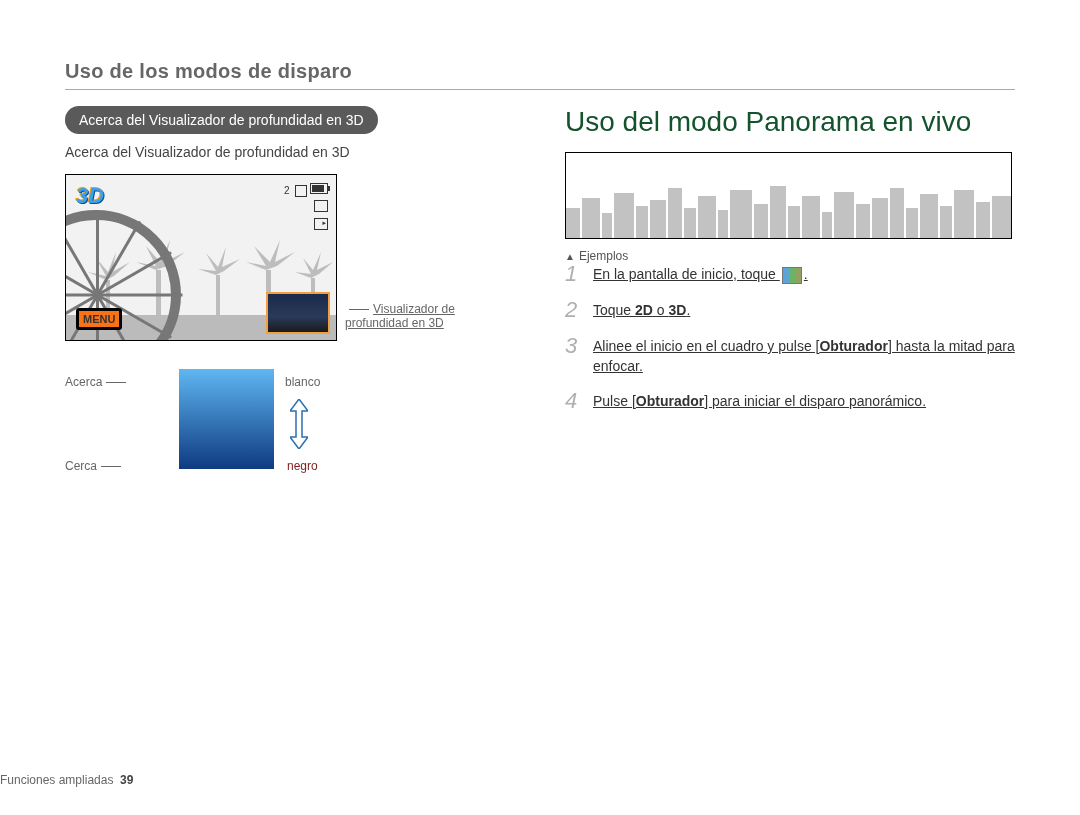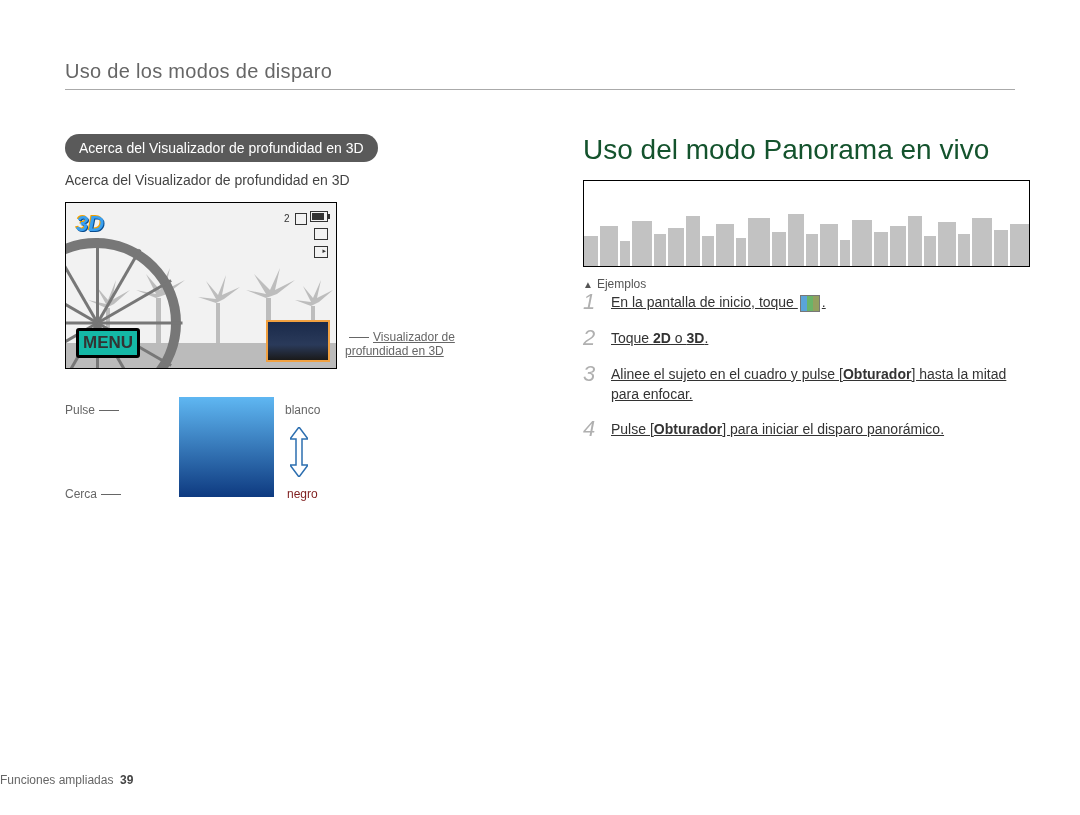--- a/index.html
+++ b/index.html
@@ -15,30 +15,30 @@
   }
   .page {
     padding: 60px 65px 40px 65px;
     box-sizing: border-box;
     width: 100%;
     height: 100%;
     position: relative;
   }
   .page-header {
     font-size: 20px;
-    font-weight: 400;
+    font-weight: 700;
     color: #666;
     border-bottom: 1px solid #aaa;
     padding-bottom: 6px;
-    margin-bottom: 44px;
+    margin-bottom: 16px;
     letter-spacing: 0.3px;
   }
   .columns {
     display: flex;
-    gap: 78px;
+    gap: 60px;
   }
   .col-left { width: 440px; }
   .col-right { width: 450px; }
 
   .pill {
     display: inline-block;
     background: #5a5a5a;
     color: #fff;
     font-size: 14px;
     padding: 6px 14px;
@@ -65,22 +65,22 @@
     position:absolute; left:-55px; bottom:-40px; width:170px; height:170px;
     border: 10px solid #777; border-radius: 50%; box-sizing:border-box;
   }
   .spoke { position:absolute; left:50%; top:50%; width:3px; height:85px; background:#777; transform-origin: top center;}
   .grass { position:absolute; left:0; right:0; bottom:0; height:25px; background:#bbb; }
   .logo3d {
     position:absolute; left:10px; top:8px; font-weight:900; font-style:italic;
     font-size:22px; color:#3aa0f0; text-shadow: 1px 1px 0 #0a4d8f, -1px -1px 0 #f0a000;
   }
   .menu-badge {
-    position:absolute; left:10px; bottom:10px; background:#14b8a6; border:3px solid #000;
-    font-size:17px; font-weight:bold; padding:2px 4px; border-radius:3px;
+    position:absolute; left:10px; bottom:10px; background:#f97316; border:3px solid #000;
+    font-size:11px; font-weight:bold; padding:2px 4px; border-radius:3px;
   }
   .pip {
     position:absolute; right:6px; bottom:6px; width:60px; height:38px; border:2px solid #f0a040;
     background: linear-gradient(#1a2a4a,#2a3a5a 60%, #1a1a1a);
   }
   .status-right { position:absolute; right:8px; top:8px; font-size:10px; color:#333; line-height:14px; text-align:right; }
   .battery { display:inline-block; width:16px; height:9px; border:1px solid #333; position:relative; }
   .battery::after { content:""; position:absolute; right:-3px; top:2px; width:2px; height:5px; background:#333; }
   .battery .fill { position:absolute; left:1px; top:1px; bottom:1px; right:3px; background:#333; }
 
@@ -187,21 +187,21 @@
           </div>
           <div class="menu-badge">MENU</div>
           <div class="pip"></div>
         </div>
         <div class="annot" style="position:absolute; left:280px; top:128px; width:160px;text-decoration:underline;">
           <span class="annot-line"></span><span>Visualizador de profundidad en 3D</span>
         </div>
       </div>
 
       <div class="gradient-wrap">
-        <div class="lbl-lejos"><span>Pulse</span><span class="annot-line"></span></div>
+        <div class="lbl-lejos"><span>Acerca</span><span class="annot-line"></span></div>
         <div class="lbl-cerca"><span>Cerca</span><span class="annot-line"></span></div>
         <div class="gradient-box-wrap">
             <div class="gradient-box"></div>
           </div>
         <div class="lbl-blanco">blanco</div>
         <div class="arrow-col">
           <svg viewBox="0 0 18 50">
               <path d="M9 0 L18 12 L12 12 L12 38 L18 38 L9 50 L0 38 L6 38 L6 12 L0 12 Z" fill="none" stroke="#2d6fb0" stroke-width="1.5"></path>
             </svg>
         </div>
@@ -250,21 +250,21 @@
         <div class="step">
           <div class="num">1</div>
           <div class="txt"><span>En la pantalla de inicio, toque </span><span class="step-icon"></span><span>.</span></div>
         </div>
         <div class="step">
           <div class="num">2</div>
           <div class="txt"><span>Toque </span><b>2D</b><span> o </span><b>3D</b><span>.</span></div>
         </div>
         <div class="step">
           <div class="num">3</div>
-          <div class="txt"><span>Alinee el sujeto en el cuadro y pulse [</span><b>Obturador</b><span>] hasta la mitad para enfocar.</span></div>
+          <div class="txt"><span>Alinee el inicio en el cuadro y pulse [</span><b>Obturador</b><span>] hasta la mitad para enfocar.</span></div>
         </div>
         <div class="step">
           <div class="num">4</div>
           <div class="txt"><span>Pulse [</span><b>Obturador</b><span>] para iniciar el disparo panorámico.</span></div>
         </div>
       </div>
     </div>
   </div>
 
   <div class="footer">

